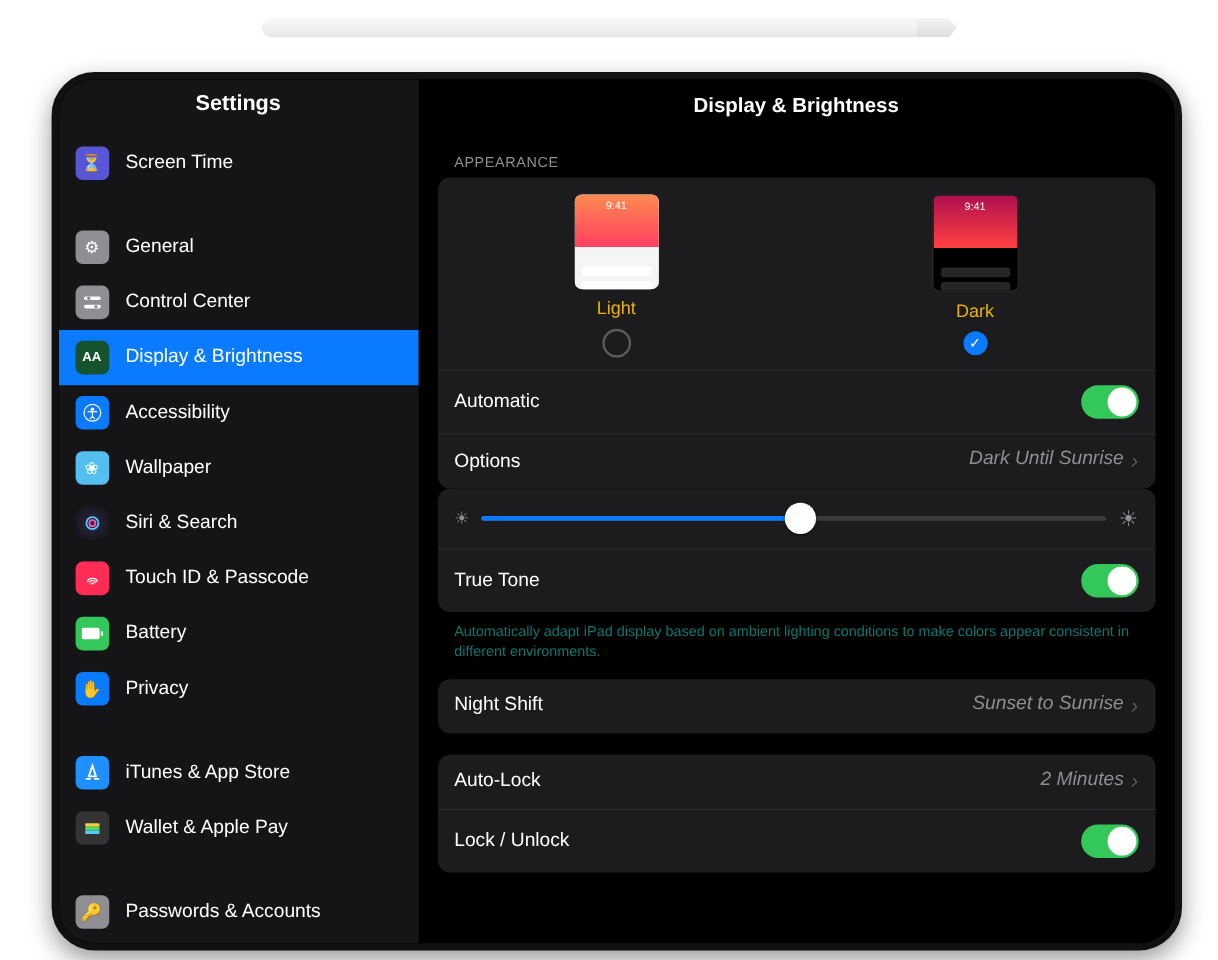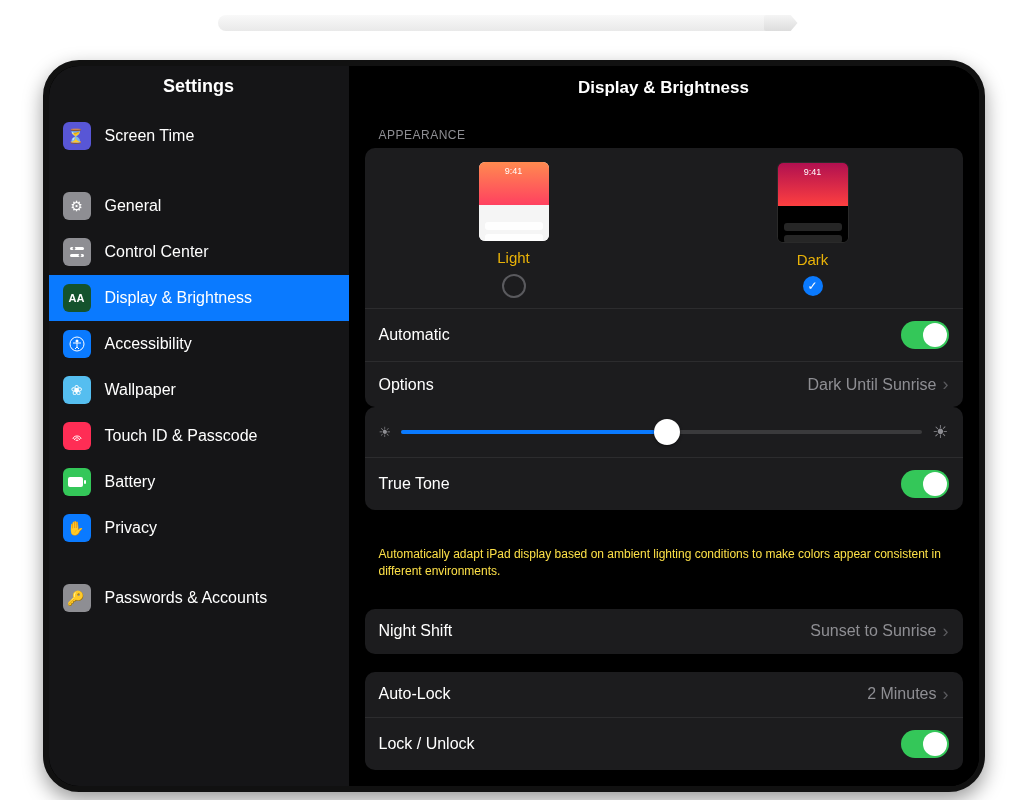--- a/index.html
+++ b/index.html
@@ -93,21 +93,21 @@
   }
   .card {
     background:#1c1c1e; border-radius:10px; overflow:hidden;
   }
   .row {
     display:flex; align-items:center; justify-content:space-between;
     padding: 12px 14px; color:#fff; font-size:16px;
     border-top:1px solid #2c2c2e;
   }
   .row:first-child { border-top:none; }
-  .row .value { color:#8e8e93; display:flex; align-items:center; gap:6px; }
+  .row .value { color:#8e8e93; display:flex; gap:6px;font-style:italic; }
   .chevron { color:#5a5a5e; font-size:18px; }
   .toggle {
     width:48px; height:28px; border-radius:14px; position:relative;
   }
   .toggle.on { background:#34c759; }
   .toggle .knob {
     position:absolute; top:2px; width:24px; height:24px; background:#fff; border-radius:50%;
   }
   .toggle.on .knob { right:2px; }
   .appearance-wrap {
@@ -142,21 +142,21 @@
   }
   .slider-fill {
     position:absolute; left:0; top:0; bottom:0; background:#0a7aff; border-radius:2px;
   }
   .slider-thumb {
     position:absolute; top:50%; transform:translate(-50%,-50%);
     width:26px; height:26px; background:#fff; border-radius:50%;
     box-shadow:0 1px 3px rgba(0,0,0,0.5);
   }
   .footer-text {
-    color:#fde047; font-size:12px; padding:8px 14px 29px; line-height:1.4;margin-top:28px;
+    color:#0f766e; font-size:12px; padding:8px 14px 14px; line-height:1.4;
   }
   .appearance-label { color:#eab308; font-size:15px; }
 </style>
 </head>
 <body>
 
 <div class="device-wrap">
   <div class="pencil">
     <div class="pencil-body"></div>
       <div class="pencil-tip"></div>
@@ -204,20 +204,29 @@
                     <path d="M4 7h8M8 7v4M6 13l2-2 2 2" stroke="#fff" fill="none"></path>
                   </svg>
               </div>
               <span>Accessibility</span>
             </div>
             <div class="sb-item">
               <div class="sb-icon" style="background:#55bef0">❀</div>
               <span>Wallpaper</span>
             </div>
             <div class="sb-item">
+              <div class="sb-icon" style="background:radial-gradient(circle,#2a2a4a,#111)">
+                <svg width="16" height="16" viewBox="0 0 16 16">
+                    <circle cx="8" cy="8" r="5" stroke="#5cf" stroke-width="1.5" fill="none"></circle>
+                    <circle cx="8" cy="8" r="2.5" stroke="#f5a" stroke-width="1.5" fill="none"></circle>
+                  </svg>
+              </div>
+              <span>Siri &amp; Search</span>
+            </div>
+            <div class="sb-item">
               <div class="sb-icon" style="background:#ff2d55">
                 <svg width="16" height="16" viewBox="0 0 16 16">
                     <path d="M4 11c0-4 8-4 8 0M5.5 12c0-3 5-3 5 0M7 13c0-1.5 2-1.5 2 0" stroke="#fff" fill="none"></path>
                   </svg>
               </div>
               <span>Touch ID &amp; Passcode</span>
             </div>
             <div class="sb-item">
               <div class="sb-icon" style="background:#34c759">
                 <svg width="18" height="10" viewBox="0 0 18 10">
@@ -226,20 +235,40 @@
                   </svg>
               </div>
               <span>Battery</span>
             </div>
             <div class="sb-item">
               <div class="sb-icon" style="background:#0a7aff">✋</div>
               <span>Privacy</span>
             </div>
           </div>
 
+          <div class="sb-group">
+            <div class="sb-item">
+              <div class="sb-icon" style="background:#1e90ff;font-weight:700">
+                <svg width="16" height="16" viewBox="0 0 16 16">
+                    <path d="M8 2l3 9H5l3-9zM3 13h3M10 13h3" stroke="#fff" stroke-width="1.5" fill="none" stroke-linecap="round"></path>
+                  </svg>
+              </div>
+              <span>iTunes &amp; App Store</span>
+            </div>
+            <div class="sb-item">
+              <div class="sb-icon" style="background:#333">
+                <svg width="16" height="16" viewBox="0 0 16 16">
+                    <rect x="2" y="4" width="12" height="3" rx="1" fill="#f7c948"></rect>
+                    <rect x="2" y="7" width="12" height="3" rx="1" fill="#4cd964"></rect>
+                    <rect x="2" y="10" width="12" height="3" rx="1" fill="#5ac8fa"></rect>
+                  </svg>
+              </div>
+              <span>Wallet &amp; Apple Pay</span>
+            </div>
+          </div>
 
           <div class="sb-group">
             <div class="sb-item">
               <div class="sb-icon" style="background:#8e8e93">🔑</div>
               <span>Passwords &amp; Accounts</span>
             </div>
 
           </div>
         </div>
 

